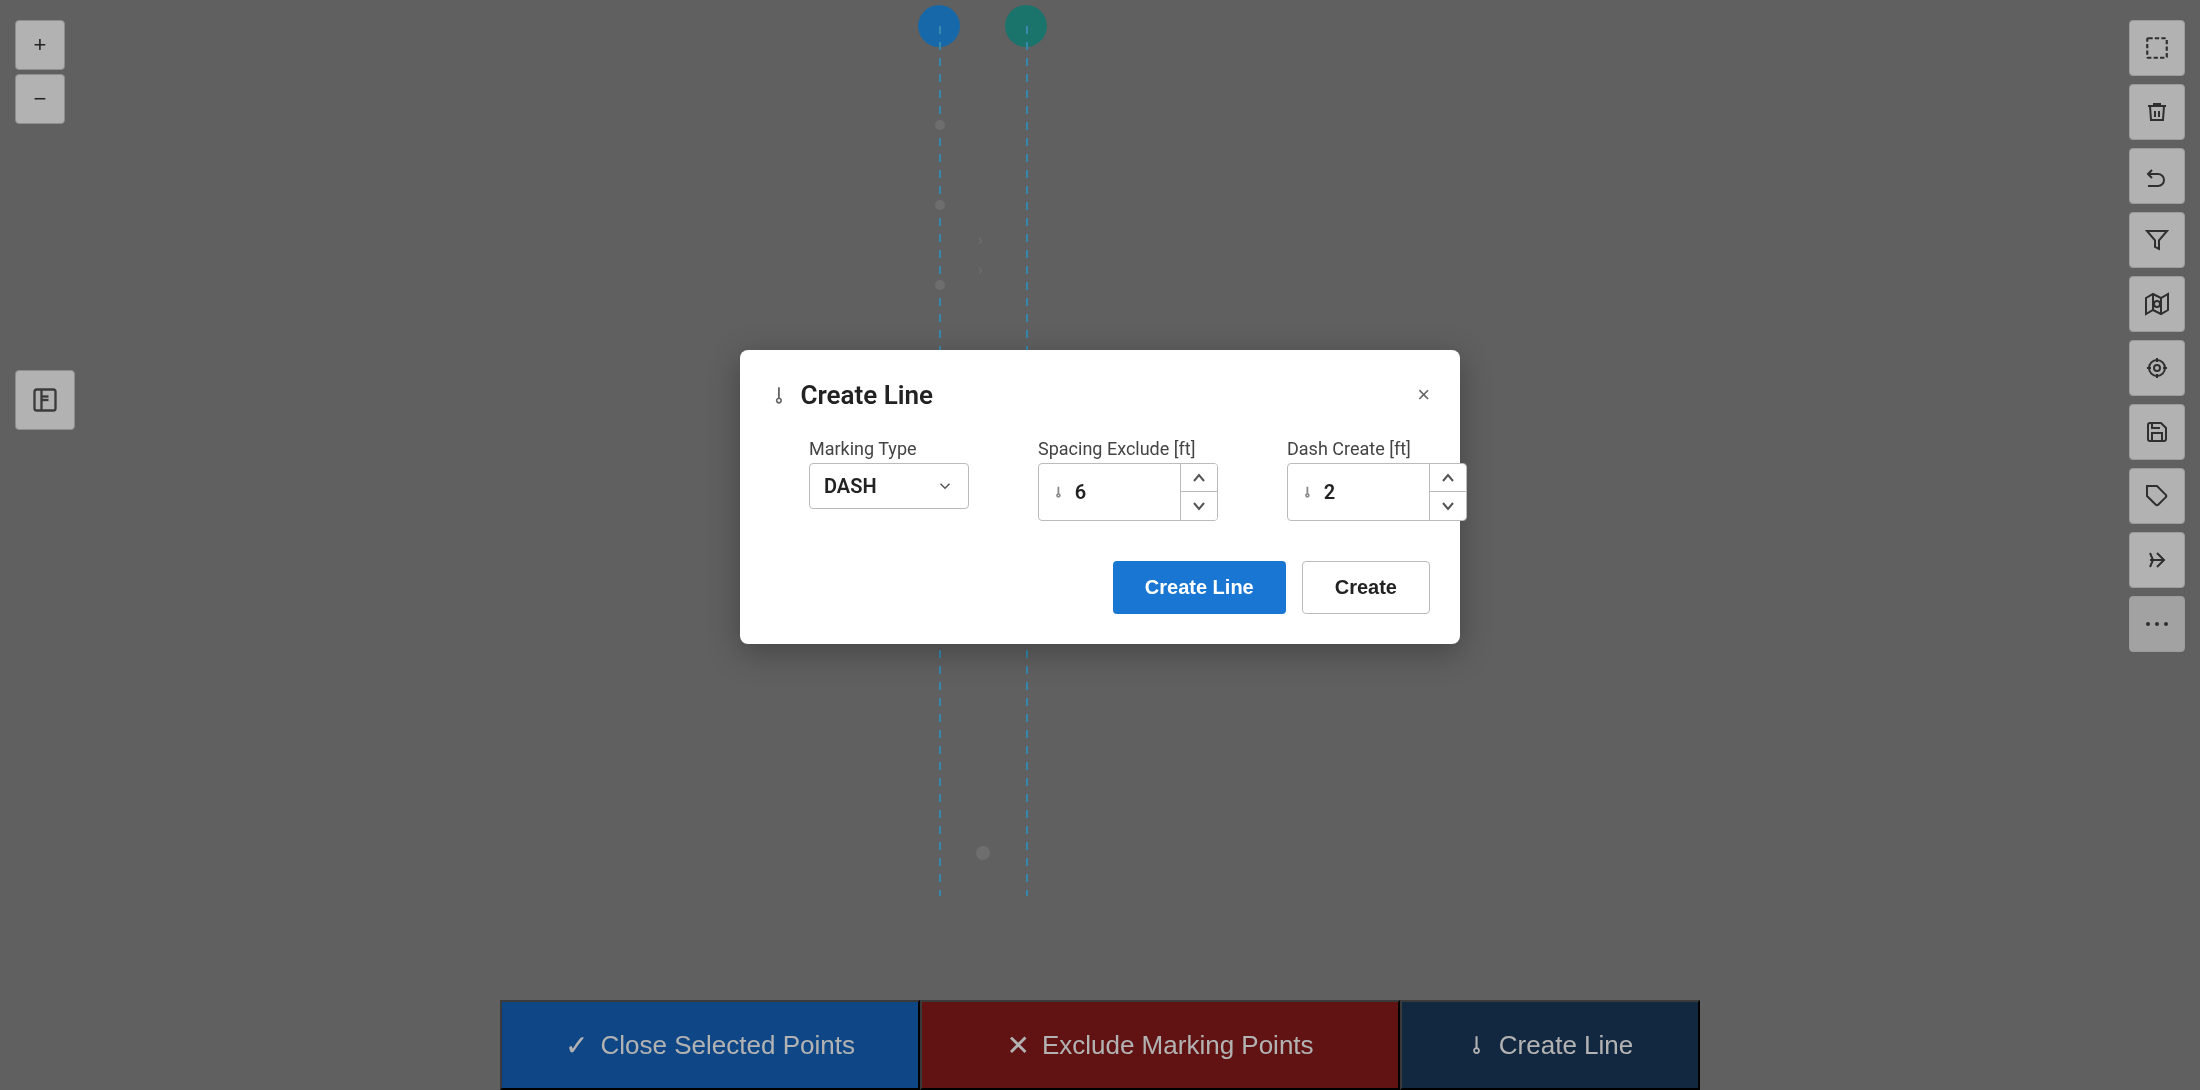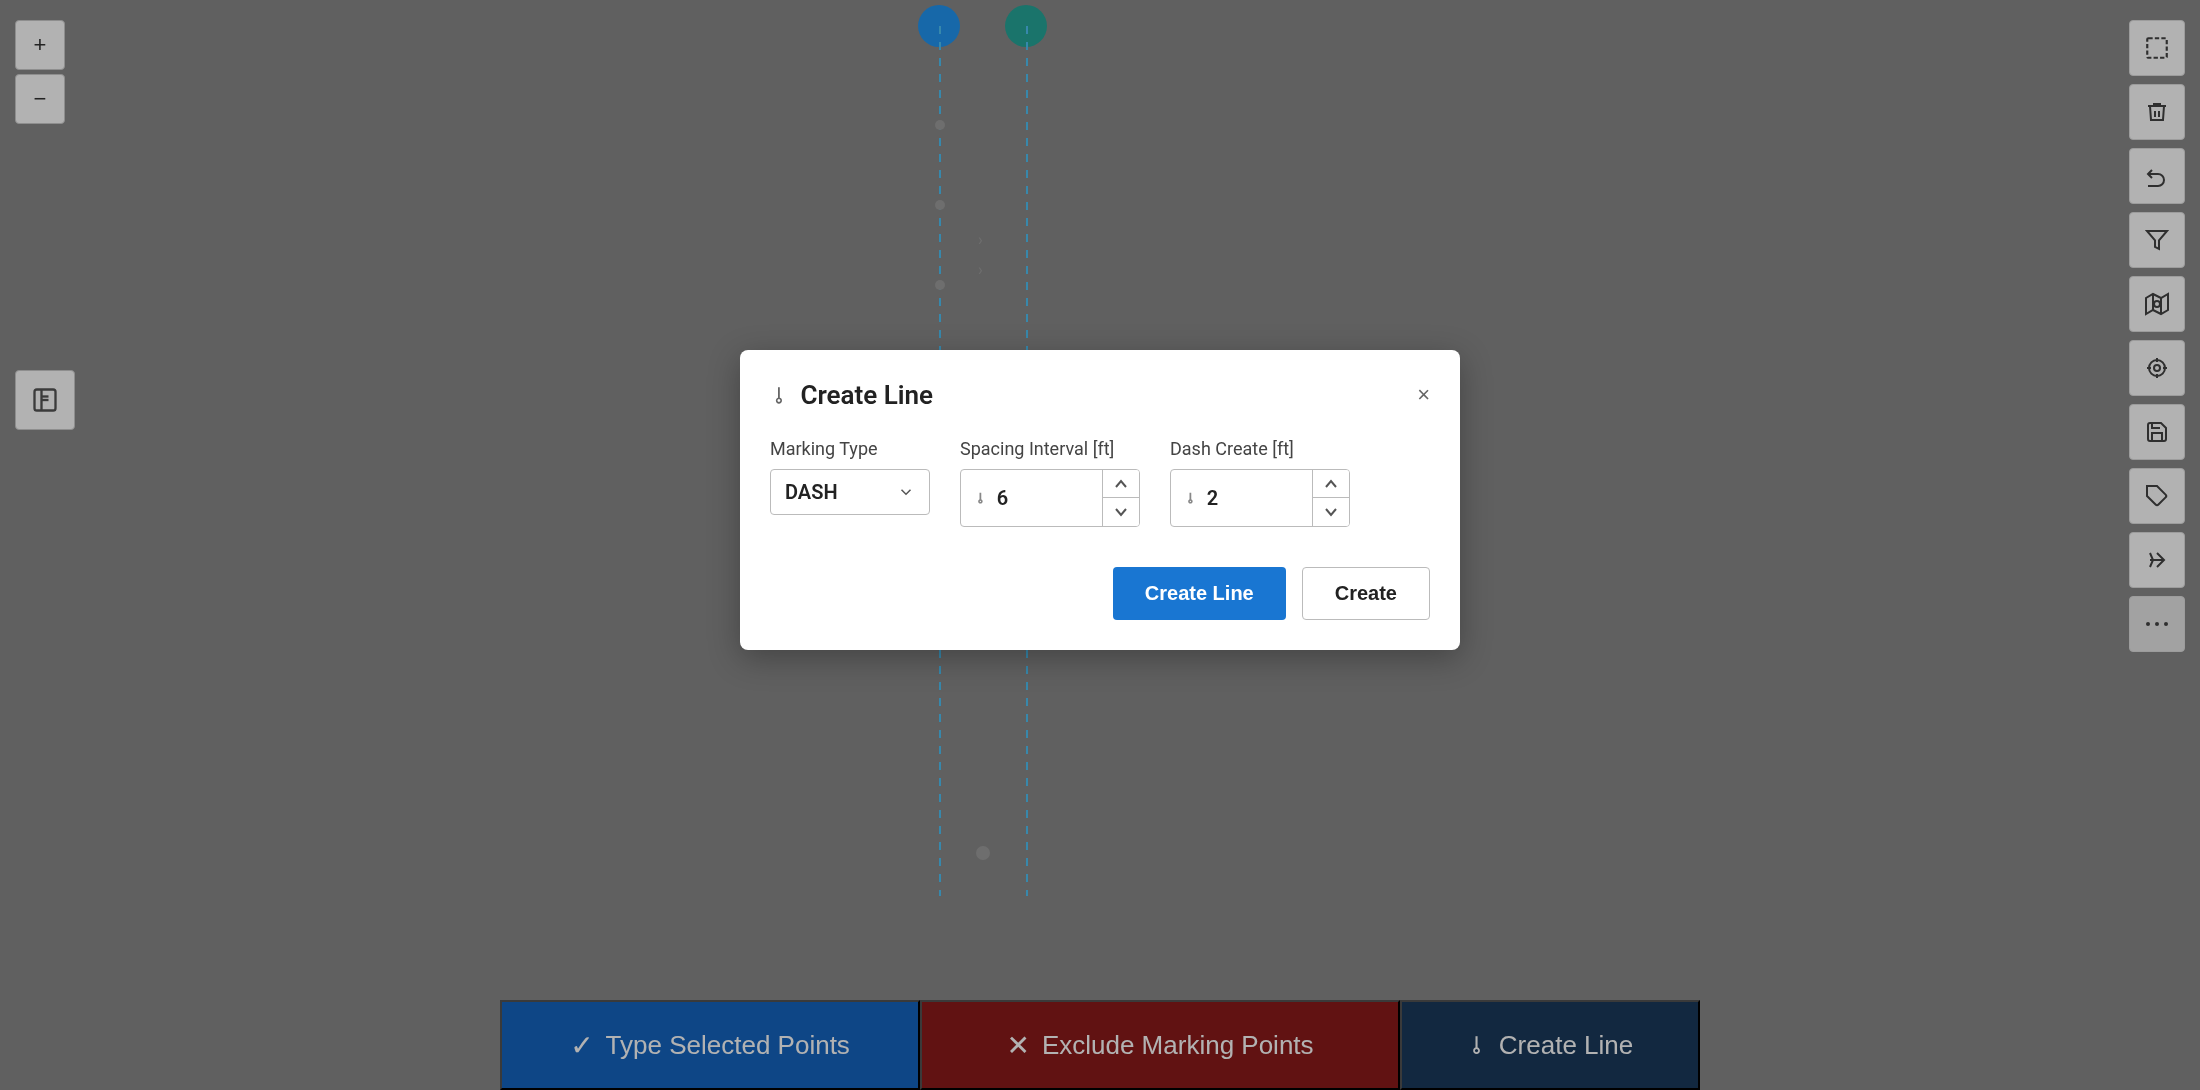--- a/index.html
+++ b/index.html
@@ -272,21 +272,22 @@
     .dialog-body {
       display: flex;
       gap: 30px;
       margin-bottom: 40px;
       align-items: flex-start;
     }
 
     .field-group {
       display: flex;
       flex-direction: column;
-      gap: 10px;
+      gap: 4px;
+      margin-left: 39px;
     }
 
     .field-label {
       font-size: 18px;
       color: #444;
       font-weight: 400;
     }
 
     .field-select {
       display: flex;
@@ -486,21 +487,21 @@
       <circle cx="3" cy="4" r="2" fill="#444"></circle>
       <circle cx="12" cy="4" r="2" fill="#444"></circle>
       <circle cx="21" cy="4" r="2" fill="#444"></circle>
     </svg>
   </div>
 </div>
 
 <div class="bottom-bar">
   <button class="bar-btn bar-btn-mark">
     <span style="font-size:28px; font-weight:300;">✓</span>
-    <span>Type Selected Points</span>
+    <span>Close Selected Points</span>
   </button>
   <button class="bar-btn bar-btn-exclude">
     <span style="font-size:28px; font-weight:300;">✕</span>
     <span>Exclude Marking Points</span>
   </button>
   <button class="bar-btn bar-btn-create">
     <span style="font-size:24px; transform: rotate(90deg); display:inline-block;">⊸</span>
     <span>Create Line</span>
   </button>
 </div>
@@ -523,21 +524,21 @@
         <label class="field-label">Marking Type</label>
         <div class="field-select">
           <span>DASH</span>
           <svg width="18" height="18" viewBox="0 0 24 24" fill="none" stroke="#555" stroke-width="2">
             <polyline points="6 9 12 15 18 9"></polyline>
           </svg>
         </div>
       </div>
 
       <div class="field-group">
-        <label class="field-label">Spacing Interval [ft]</label>
+        <label class="field-label">Spacing Exclude [ft]</label>
         <div class="field-number">
           <div class="field-number-input">
             <span style="font-size:14px; color:#888; transform: rotate(90deg); display:inline-block;">⊸</span>
             <span>6</span>
           </div>
           <div class="field-number-arrows">
             <button class="arrow-btn">
               <svg width="12" height="10" viewBox="0 0 12 10">
                 <polyline points="1 8 6 2 11 8" fill="none" stroke="#555" stroke-width="2"></polyline>
               </svg>

